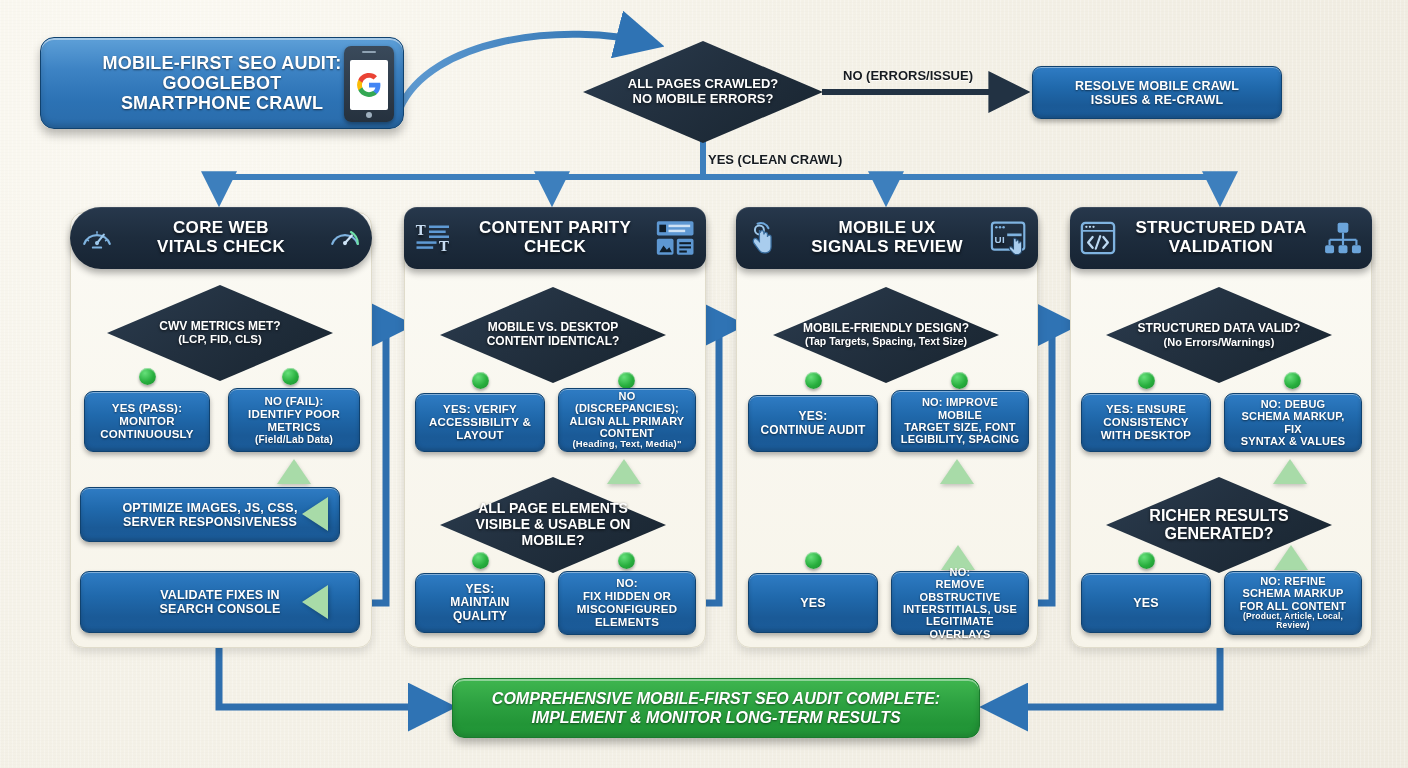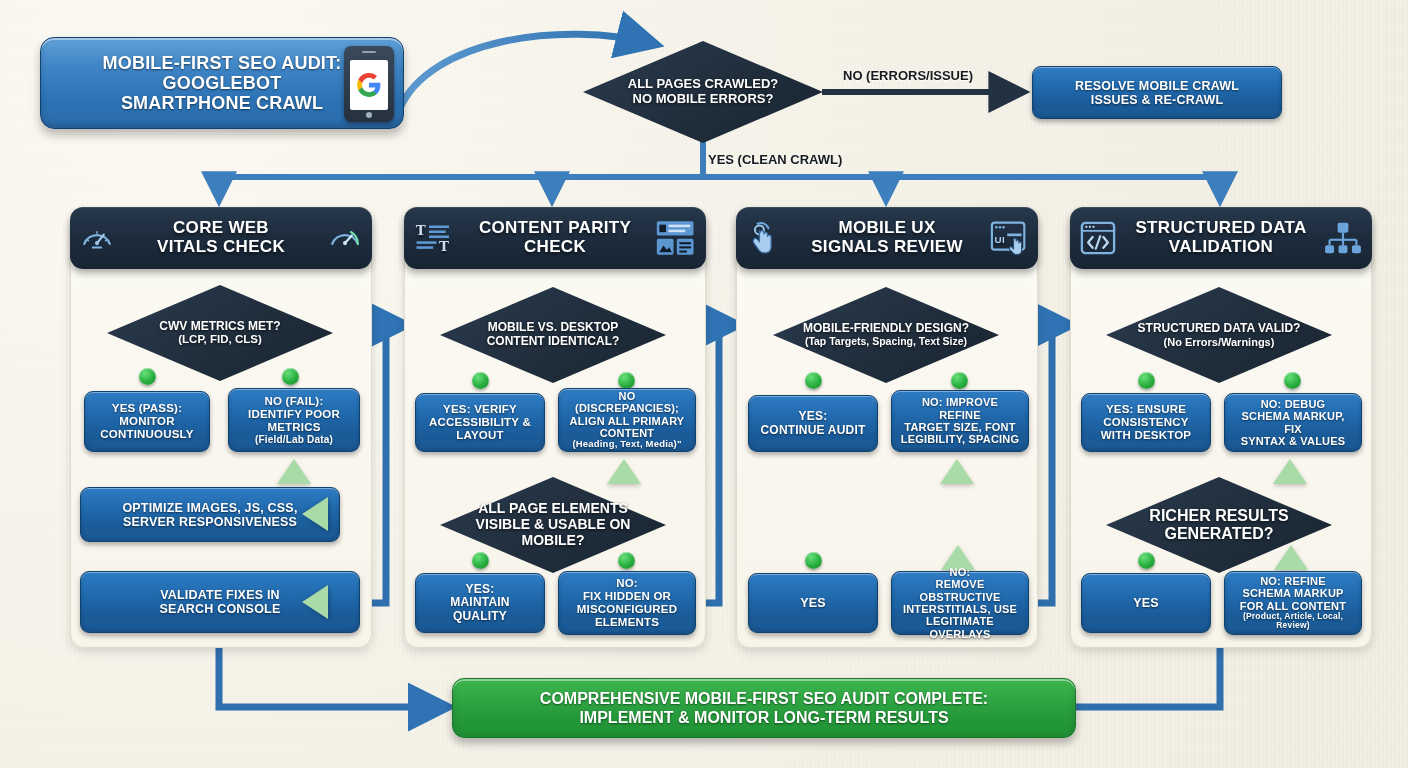--- a/index.html
+++ b/index.html
@@ -204,21 +204,21 @@
   </div>
   <div class="lbl" style="left:843px;top:68px;font-size:13px;">NO (ERRORS/ISSUE)</div>
   <div class="lbl" style="left:708px;top:152px;font-size:13px;">YES (CLEAN CRAWL)</div>
 
   <div class="node bluebox" style="left:1032px;top:66px;width:250px;height:53px;flex-direction:column;font-size:12.5px;">
     <div>RESOLVE MOBILE CRAWL</div>
     <div>ISSUES &amp; RE-CRAWL</div>
   </div>
 
   <div class="card" style="left:70px;top:212px;width:302px;height:436px;"></div>
-  <div class="cardhead" style="left:70px;top:207px;width:302px;height:62px;font-size:17px;">
+  <div class="cardhead" style="left:70px;top:207px;width:302px;height:62px;font-size:17px;border-radius:31px;">
     <span class="ic l">
       <svg width="34" height="34" viewBox="0 0 40 40">
         <path d="M5 27 A16 16 0 0 1 35 27" fill="none" stroke="#7fb3e0" stroke-width="2.6" stroke-linecap="round"></path>
         <path d="M20 26 L28 16" stroke="#9ec9ec" stroke-width="2.6" stroke-linecap="round"></path>
         <circle cx="20" cy="26" r="2.4" fill="#9ec9ec"></circle>
         <line x1="8" y1="22" x2="10.5" y2="23.5" stroke="#7fb3e0" stroke-width="1.8"></line>
         <line x1="20" y1="12" x2="20" y2="15" stroke="#7fb3e0" stroke-width="1.8"></line>
         <line x1="32" y1="22" x2="29.5" y2="23.5" stroke="#7fb3e0" stroke-width="1.8"></line>
         <rect x="14" y="30" width="12" height="2.4" rx="1" fill="#7fb3e0"></rect>
       </svg>
@@ -385,21 +385,21 @@
     </div>
   </div>
   <div class="gdot" style="left:805px;top:372px;width:17px;height:17px;"></div>
   <div class="gdot" style="left:951px;top:372px;width:17px;height:17px;"></div>
 
   <div class="node bluebox" style="left:748px;top:395px;width:130px;height:57px;flex-direction:column;font-size:12px;">
     <div>YES:</div>
     <div>CONTINUE AUDIT</div>
   </div>
   <div class="node bluebox" style="left:891px;top:390px;width:138px;height:62px;flex-direction:column;font-size:11px;">
-    <div>NO: IMPROVE REFINE</div>
+    <div>NO: IMPROVE MOBILE</div>
     <div>TARGET SIZE, FONT</div>
     <div>LEGIBILITY, SPACING</div>
   </div>
   <div class="ptri" style="left:940px;top:459px;"></div>
 
   <div class="gdot" style="left:805px;top:552px;width:17px;height:17px;"></div>
   <div class="ptri" style="left:941px;top:545px;"></div>
 
   <div class="node bluebox" style="left:748px;top:573px;width:130px;height:60px;flex-direction:column;font-size:12.5px;">
     <div>YES</div>
@@ -479,18 +479,18 @@
   <div class="node bluebox" style="left:1081px;top:573px;width:130px;height:60px;flex-direction:column;font-size:12.5px;">
     <div>YES</div>
   </div>
   <div class="node bluebox" style="left:1224px;top:571px;width:138px;height:64px;flex-direction:column;font-size:11px;">
     <div>NO: REFINE</div>
     <div>SCHEMA MARKUP</div>
     <div>FOR ALL CONTENT</div>
     <div style="font-size:8.5px;font-weight:bold;">(Product, Article, Local, Review)</div>
   </div>
 
-  <div class="node greenbox" style="left:452px;top:678px;width:624px;height:60px;flex-direction:column;font-size:16px;">
+  <div class="node greenbox" style="left:452px;top:678px;width:528px;height:60px;flex-direction:column;font-size:16px;font-style:italic;">
     <div>COMPREHENSIVE MOBILE-FIRST SEO AUDIT COMPLETE:</div>
     <div>IMPLEMENT &amp; MONITOR LONG-TERM RESULTS</div>
   </div>
 
 </div>
 
 </body></html>

